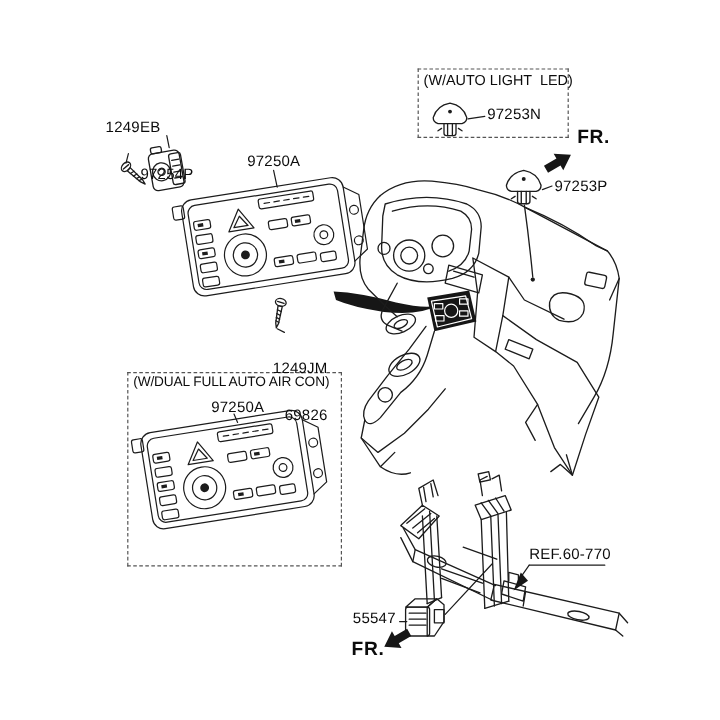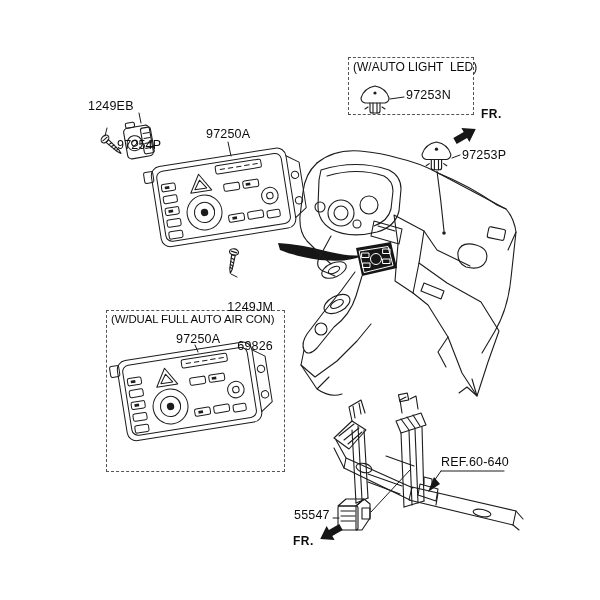--- a/index.html
+++ b/index.html
@@ -5,21 +5,21 @@
   html,body{margin:0;padding:0;background:#fff;}
   .canvas{
     position:relative;width:600px;height:600px;background:#ffffff;
     font-family:"Liberation Sans", sans-serif;overflow:hidden;
   }
   .art{position:absolute;left:0;top:0;}
   .lbl{
     position:absolute;font-size:12.5px;color:#0c0c0c;line-height:13px;
     white-space:pre;letter-spacing:.2px;
   }
-  .lbl.fr{font-size:12px;font-weight:bold;letter-spacing:.5px;}
+  .lbl.fr{font-size:16px;font-weight:bold;letter-spacing:.5px;}
   .dashedbox{position:absolute;border:1.4px dashed #555;background:transparent;}
   .boxtitle{position:absolute;left:4px;top:2px;font-size:12px;color:#0c0c0c;white-space:pre;}
   .boxtitle.small{font-size:11.4px;letter-spacing:-0.1px;}
   .stack{text-align:right;}
   .stack span{display:block;}
 </style>
 </head>
 <body>
 
 <div class="canvas">
@@ -220,19 +220,19 @@
   <div class="lbl" style="left:206px;top:128px;">97250A</div>
   <div class="lbl" style="left:406px;top:89px;">97253N</div>
   <div class="lbl" style="left:462px;top:149px;text-align:center;">97253P</div>
 
   <div class="lbl stack" style="left:205px;top:275px;width:68px;">
     <span>1249JM</span>
     <span>69826</span>
   </div>
 
   <div class="lbl" style="left:176px;top:333px;">97250A</div>
-  <div class="lbl" style="left:441px;top:456px;">REF.60-640</div>
+  <div class="lbl" style="left:441px;top:456px;">REF.60-770</div>
   <div class="lbl" style="left:294px;top:509px;">55547</div>
 
   <div class="lbl fr" style="left:481px;top:108px;">FR.</div>
   <div class="lbl fr" style="left:293px;top:535px;">FR.</div>
 
 </div>
 
 </body></html>

